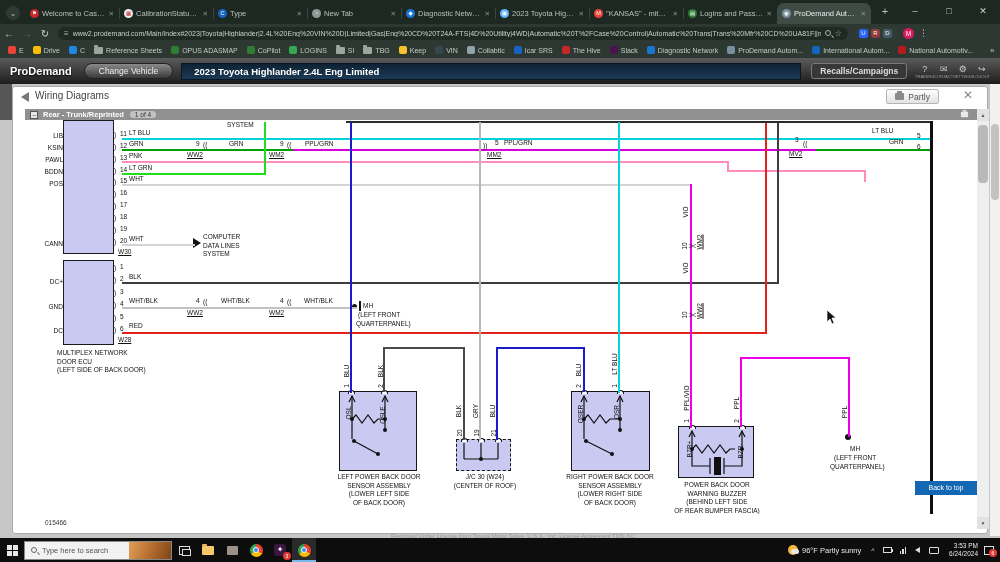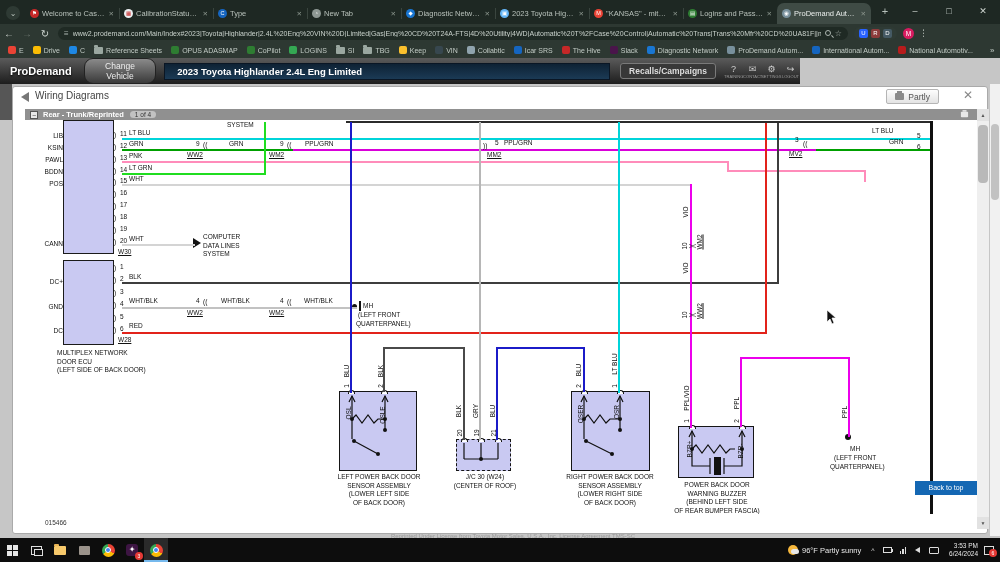--- a/index.html
+++ b/index.html
@@ -32,21 +32,21 @@
   #profile{width:11px;height:11px;border-radius:50%;background:#d81b60;color:#fff;font-size:6.5px;line-height:11px;text-align:center;margin-left:6px}
   #menu3{color:#cfd6d1;font-size:9px;margin:0 6px 0 5px}
   #bookmarksbar{position:absolute;left:0;top:42px;width:1000px;height:16px;background:#2d3832;display:flex;align-items:center;padding-left:8px;overflow:hidden}
   .bm{display:flex;align-items:center;gap:3px;color:#c3ccc6;font-size:7px;margin-right:9px;white-space:nowrap}
   .bico{width:8px;height:8px;border-radius:2px;flex:0 0 8px}
   .fold{width:9px;height:7px;background:#9aa7a0;border-radius:1px;position:relative;flex:0 0 9px}
   .fold::before{content:"";position:absolute;left:0;top:-2px;width:4px;height:2px;background:#9aa7a0;border-radius:1px 1px 0 0}
   #bm-over{color:#c3ccc6;font-size:8px;margin:0 8px}
   .bmsep{width:1px;height:10px;background:#4a554f;margin-right:8px}
   
-  #pdbar{position:absolute;left:0;top:58px;width:800px;height:26px;background:linear-gradient(#5b5b5b,#1d1d1d);display:flex;align-items:center}
+  #pdbar{position:absolute;left:0;top:58px;width:1000px;height:26px;background:linear-gradient(#5b5b5b,#1d1d1d);display:flex;align-items:center}
   #pdlogo{color:#fff;font-size:11px;font-weight:bold;padding:0 12px 0 10px;text-shadow:0 1px 2px #000}
   #chgveh{background:linear-gradient(#8a8a8a,#3a3a3a);border:1px solid #222;border-radius:9px;color:#eee;font-size:8.5px;font-weight:normal;padding:2px 14px;margin-right:8px}
   #vehbar{background:linear-gradient(#0e2234,#1b3a55);border:1px solid #0a1624;height:17px;width:620px;color:#fff;font-size:9.5px;font-weight:bold;line-height:15px;padding-left:12px}
   #recalls{background:#383838;border:1px solid #7a7a7a;border-radius:3px;color:#ddd;font-size:8.5px;font-weight:bold;padding:2px 8px;margin-left:10px}
   #pdicons{display:flex;margin-left:8px}
   .pdi{width:19px;display:flex;flex-direction:column;align-items:center;color:#bbb}
   .pdi .g{font-size:9px;line-height:10px;color:#cfcfcf}
   .pdi .l{font-size:4.5px;transform:scale(.9);color:#999}
   
   #page{position:absolute;left:0;top:84px;width:1000px;height:452px;background:#c6c6c6}
@@ -623,20 +623,25 @@
 
 <div id="taskbar">
   <div id="startbtn" class="tbico">
     <span class="wingrid">
         <span></span>
         <span></span>
         <span></span>
         <span></span>
       </span>
   </div>
+  <div id="tsearchbox">
+    <span class="lens"></span>
+    <span id="tsearchtxt">Type here to search</span>
+    <span id="tsimg"></span>
+  </div>
   <div class="tbico">
       <span class="tvout">
         <span></span>
       </span>
     </div>
   <div class="tbico">
       <span class="folder"></span>
     </div>
   <div class="tbico">
       <span class="grayapp"></span>

